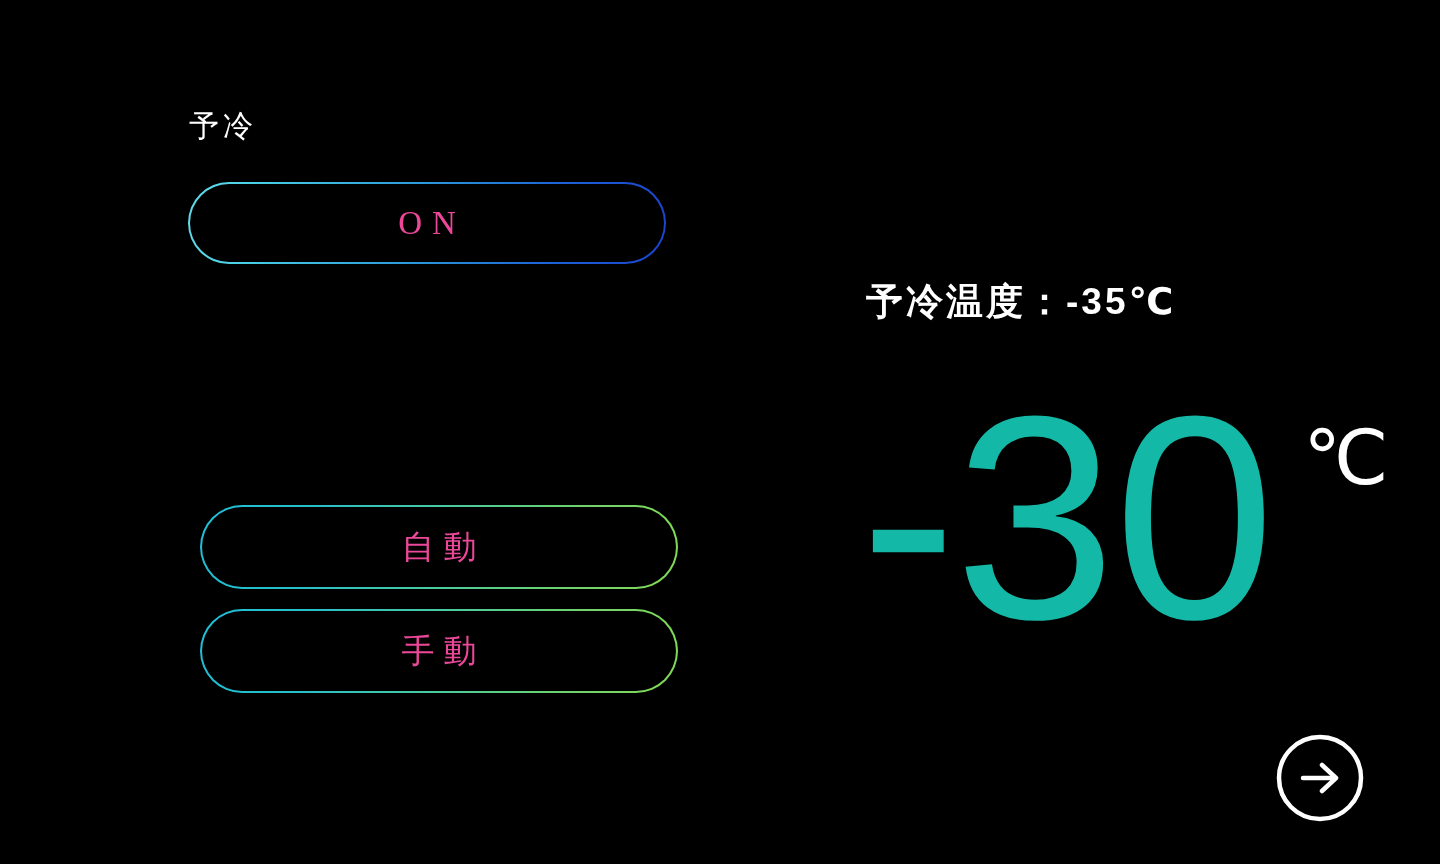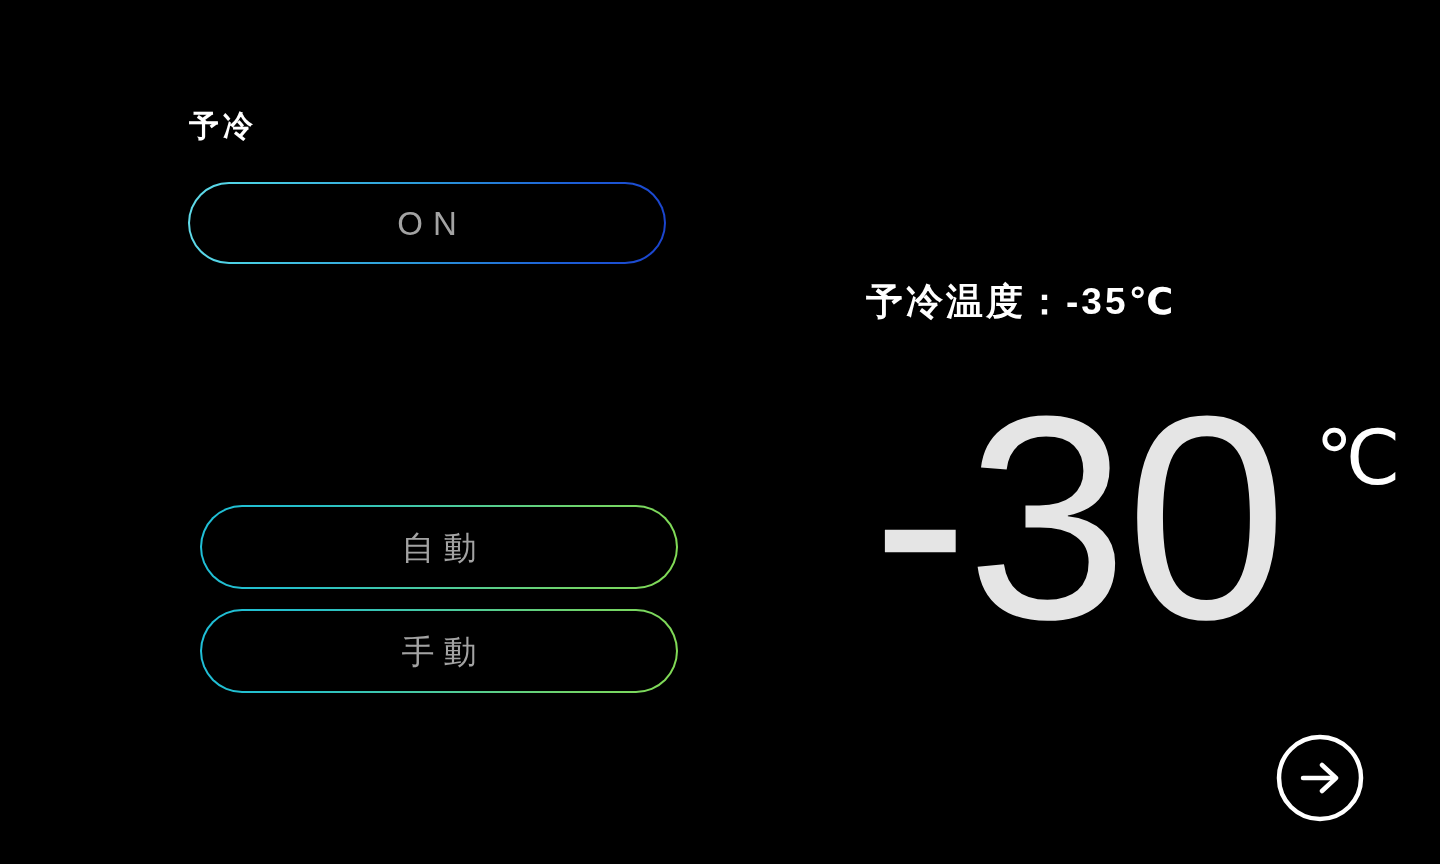--- a/index.html
+++ b/index.html
@@ -15,21 +15,21 @@
     background: #000000;
     overflow: hidden;
     font-family: "Liberation Sans", "DejaVu Sans", sans-serif;
     color: #ffffff;
     -webkit-font-smoothing: antialiased;
   }
 
   
   .section-label {
     position: absolute;
-    font-weight: 700;
+    font-weight: 400;
     font-size: 30px;
     line-height: 1;
     letter-spacing: 4px;
     color: #ffffff;
     white-space: nowrap;
   }
   #label-precool { left: 189px; top: 111px; }
   #label-mode    { left: 185px; top: 447px; }
 
   
@@ -48,23 +48,24 @@
   .pill .pill-inner {
     width: 100%;
     height: 100%;
     border-radius: 999px;
     background: #000000;
     display: flex;
     align-items: center;
     justify-content: center;
   }
   .pill-label {
-    color: #a3a3a3;
+    color: #ec4899;
     white-space: nowrap;
     line-height: 1;
+    font-family: Liberation Serif, serif;
   }
 
   
   .pill.cool {
     background: linear-gradient(100deg, #63DCEA 0%, #49CFE4 14%, #2C9BDA 47%, #1D5FD6 78%, #1B43CE 100%);
   }
   
   .pill.mode {
     background: linear-gradient(100deg, #1FBFD8 0%, #26BFC9 22%, #4CCB9C 52%, #6FD36B 78%, #83DB55 100%);
   }
@@ -106,22 +107,21 @@
     top: 404px;
     display: flex;
     align-items: flex-start;
     white-space: nowrap;
   }
   #big-temp-value {
     font-size: 290px;
     font-weight: 400;
     line-height: 0.78;
     letter-spacing: -2px;
-    color: #e5e5e5;
-    margin-left: 12px;
+    color: #14b8a6;
   }
   #big-temp-unit {
     font-size: 76px;
     font-weight: 400;
     line-height: 1;
     margin-left: 30px;
     margin-top: 16px;
     color: #ffffff;
   }
 

